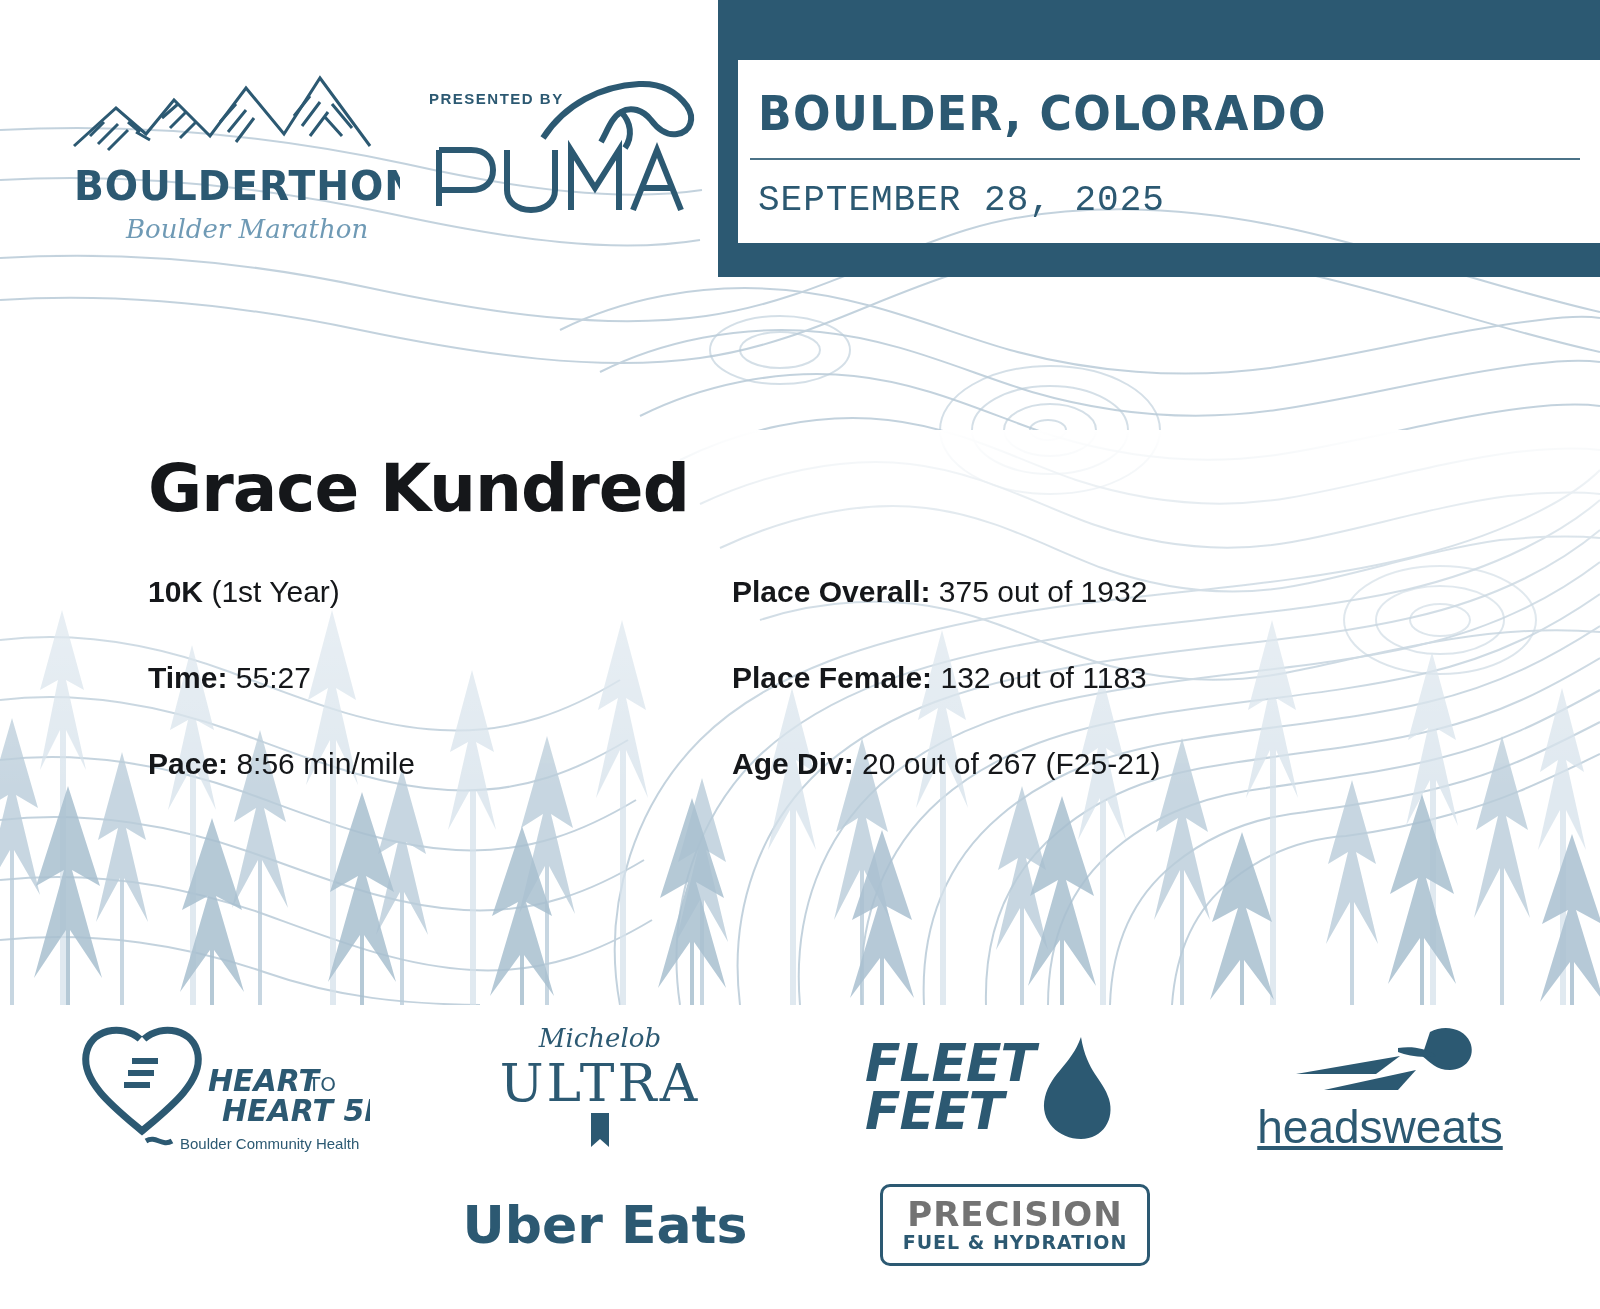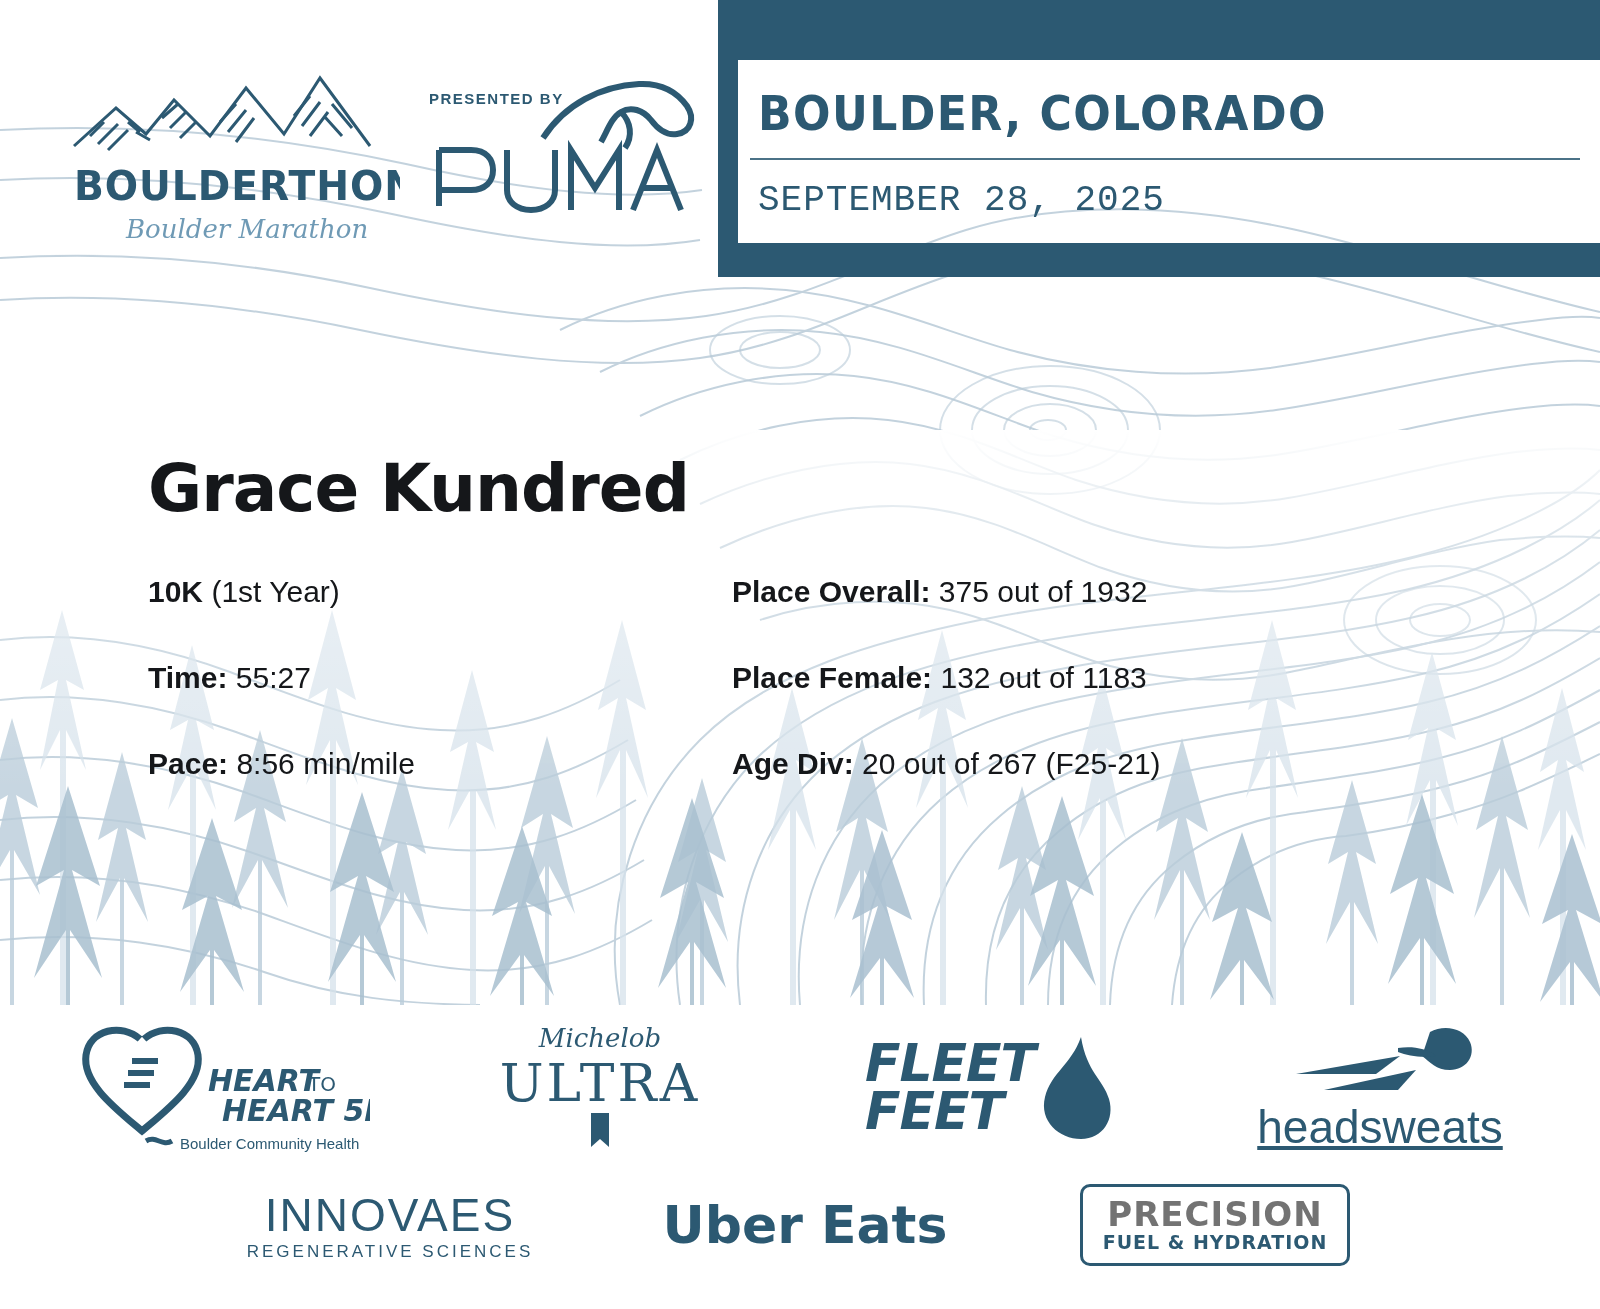--- a/index.html
+++ b/index.html
@@ -510,26 +510,20 @@
             <path d="M118,26 C132,24 146,26 156,34 C142,36 128,34 118,30 Z" fill="#2c5972"></path>
           </svg>
           <div class="txt-headsweats">headsweats</div>
         </div>
       </div>
 
     </div>
 
     <div class="sponsor-row row-2">
 
-      <div class="sp sp-innovaes">
-        <div class="stack">
-          <div class="txt-innovaes">INNOVAES</div>
-          <div class="txt-regen">REGENERATIVE SCIENCES</div>
-        </div>
-      </div>
 
       <div class="sp sp-ubereats">
         <div class="txt-ubereats">Uber Eats</div>
       </div>
 
       <div class="sp sp-precision">
         <div class="precision-box">
           <div class="txt-precision">PRECISION</div>
           <div class="txt-fuel">FUEL &amp; HYDRATION</div>
         </div>

